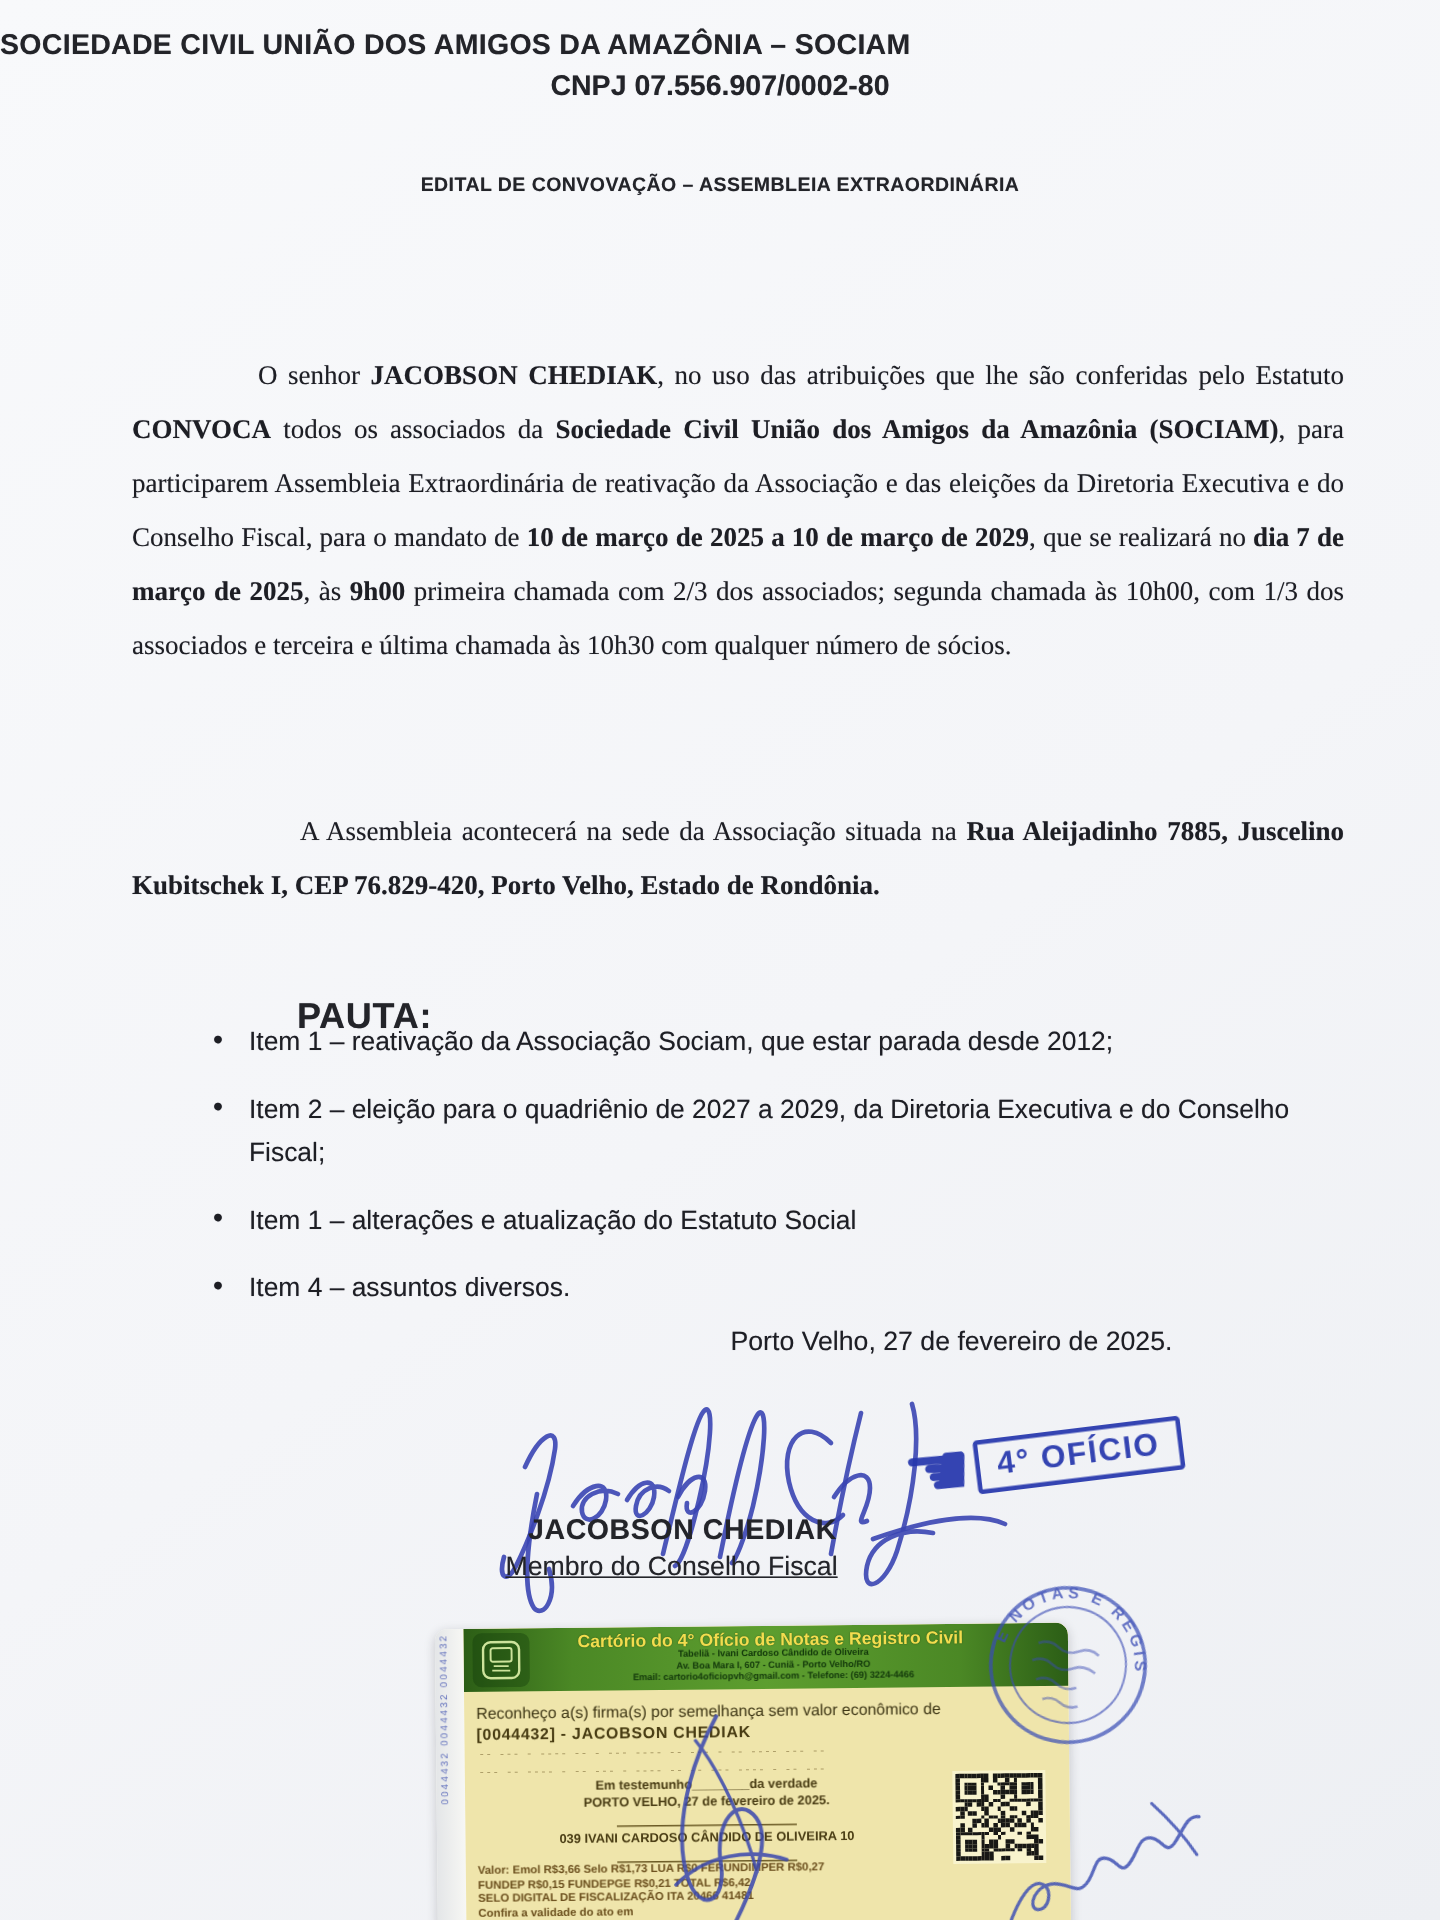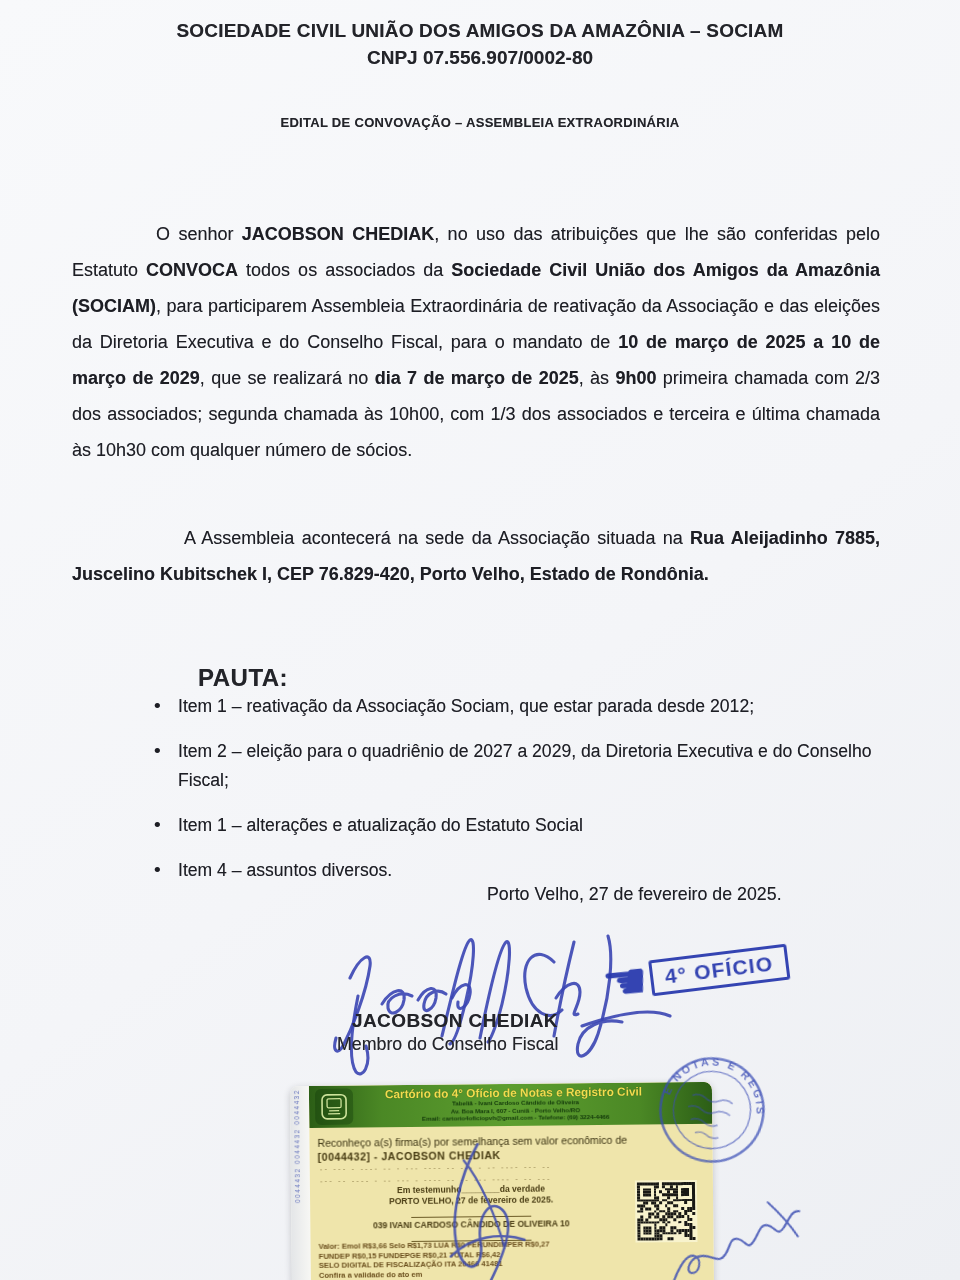--- a/index.html
+++ b/index.html
@@ -4,49 +4,49 @@
 <style>
   html,body{margin:0;padding:0;}
   body{width:960px;height:1280px;overflow:hidden;background:#e9ebee;
        font-family:"Liberation Sans","DejaVu Sans",sans-serif;}
   .paper{position:absolute;inset:0;overflow:hidden;color:#232429;
          background:linear-gradient(145deg,#f8f9fb 0%,#f4f5f8 55%,#edeff3 100%);}
   .soft{text-shadow:0 0 .5px rgba(40,40,55,.45);}
   .b{font-weight:700;}
 
   
-  .org-name{position:absolute;top:20px;left:0;right:0;text-align:center;
+  .org-name{position:absolute;top:20px;left:0;right:0;
             font-weight:700;font-size:19px;letter-spacing:.2px;}
   .cnpj{position:absolute;top:47px;left:0;right:0;text-align:center;
         font-weight:700;font-size:19px;}
   .doc-title{position:absolute;top:115px;left:0;right:0;text-align:center;
              font-weight:700;font-size:13px;letter-spacing:.3px;}
 
   
-  .para{position:absolute;left:72px;width:808px;margin:0;
-        font-size:18px;line-height:36px;text-align:justify;color:#1d1e24;}
+  .para{position:absolute;left:72px;width:808px;margin:16px;
+        font-size:18px;line-height:36px;text-align:justify;color:#1d1e24;font-family:Liberation Serif, serif;}
   .p1{top:216px;text-indent:84px;}
   .p2{top:520px;text-indent:112px;}
   .pauta{position:absolute;left:198px;top:664px;font-weight:700;font-size:24px;letter-spacing:.5px;}
-  ul.agenda{position:absolute;left:140px;top:680px;width:736px;list-style:none;margin:12px;padding:0;}
+  ul.agenda{position:absolute;left:140px;top:680px;width:736px;list-style:none;margin:0;padding:0;}
   ul.agenda li{position:relative;padding-left:26px;font-size:17.6px;line-height:29px;
                margin-bottom:16px;color:#1d1e24;text-align:left;}
   ul.agenda li::before{content:"•";position:absolute;left:2px;top:-1px;font-size:19px;}
   .date-line{position:absolute;left:487px;top:884px;font-size:17.8px;color:#1d1e24;}
 
   
   .sig-main{position:absolute;left:322px;top:926px;width:350px;height:152px;pointer-events:none;}
   .ink{stroke:#3a45b2;fill:none;stroke-width:3.1;stroke-linecap:round;stroke-linejoin:round;opacity:.9;}
   .oficio-stamp{position:absolute;left:601px;top:947px;display:flex;align-items:center;gap:2px;
                 color:#2637ad;transform:rotate(-7deg);filter:blur(.3px);opacity:.93;}
   .hand{font-size:52px;line-height:1;transform:rotate(2deg);}
   .obox{border:3.5px solid #2637ad;border-radius:3px;padding:3px 12px;
         font-weight:700;font-size:21px;letter-spacing:1.2px;}
   .signer-name{position:absolute;left:352px;top:1010px;font-weight:700;font-size:19px;letter-spacing:.4px;}
-  .signer-role{position:absolute;left:337px;top:1034px;font-size:17.8px;}
+  .signer-role{position:absolute;left:337px;top:1034px;font-size:17.8px;text-decoration:underline;}
 
   
   .sticker{position:absolute;left:291px;top:1084px;width:422px;height:216px;
            transform:rotate(-.6deg);border-radius:8px;background:#fbfbf6;
            box-shadow:0 2px 7px rgba(30,30,40,.22);}
   .sticker-edge{position:absolute;left:0;top:0;bottom:0;width:19px;overflow:hidden;
                 background:linear-gradient(90deg,#e4e6e8,#f7f7f4);border-radius:8px 0 0 8px;}
   .edge-text{writing-mode:vertical-rl;transform:rotate(180deg);font-size:6.5px;
              color:#3f51b0;letter-spacing:1.5px;padding:3px 3px;opacity:.8;filter:blur(.2px);}
   .sticker-body{position:absolute;left:19px;top:0;right:0;bottom:0;overflow:hidden;

